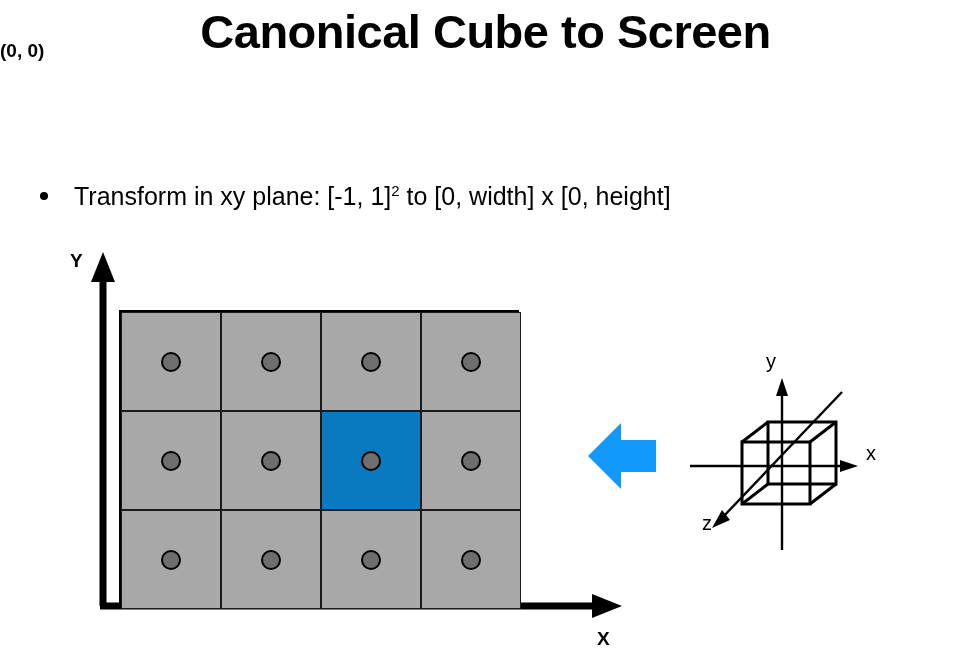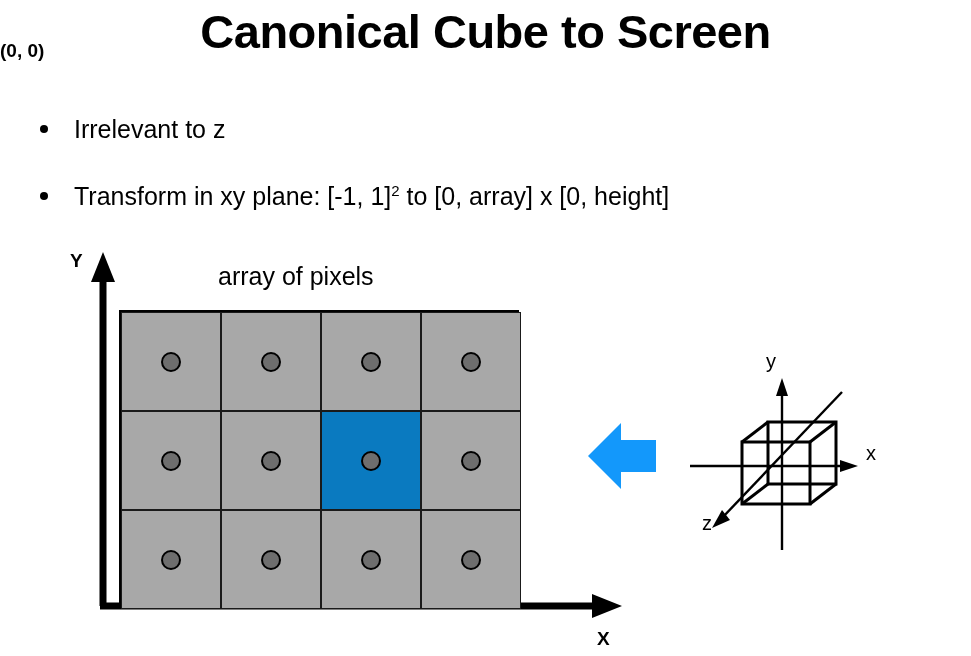--- a/index.html
+++ b/index.html
@@ -155,28 +155,24 @@
   #cube-label-x { left: 186px; top: 112px; }
   #cube-label-z { left: 22px; top: 182px; }
 </style>
 </head>
 <body>
 
 <div id="slide">
 
   <div id="slide-title">Canonical Cube to Screen</div>
 
-  <div class="bullet-row b0">
-    <span class="bullet-dot"></span>
-    <span class="bullet-text">Irrelevant to z</span>
-  </div>
 
   <div class="bullet-row b1">
     <span class="bullet-dot"></span>
-    <span class="bullet-text"><span>Transform in xy plane: [-1, 1]</span><sup>2</sup><span> to [0, array] x [0, height]</span></span>
+    <span class="bullet-text"><span>Transform in xy plane: [-1, 1]</span><sup>2</sup><span> to [0, width] x [0, height]</span></span>
   </div>
 
   <div id="pixel-figure">
 
     <svg width="680" height="656" style="position:absolute;left:0;top:0;">
 
       <line x1="103" y1="606" x2="103" y2="272" stroke="#000" stroke-width="7"></line>
 
       <polygon points="103,252 91,282 115,282" fill="#000"></polygon>
 
@@ -184,21 +180,20 @@
 
       <polygon points="622,606 592,594 592,618" fill="#000"></polygon>
     </svg>
 
     <div class="axis-label-bold" id="label-Y">Y</div>
 
     <div class="axis-label-bold" id="label-X">X</div>
 
     <div id="label-origin">(0, 0)</div>
 
-    <div id="label-array-of-pixels">array of pixels</div>
 
     <div id="pixel-grid">
         <div class="pixel-cell">
           <div class="pixel-dot"></div>
         </div>
         <div class="pixel-cell">
           <div class="pixel-dot"></div>
         </div>
         <div class="pixel-cell">
           <div class="pixel-dot"></div>

